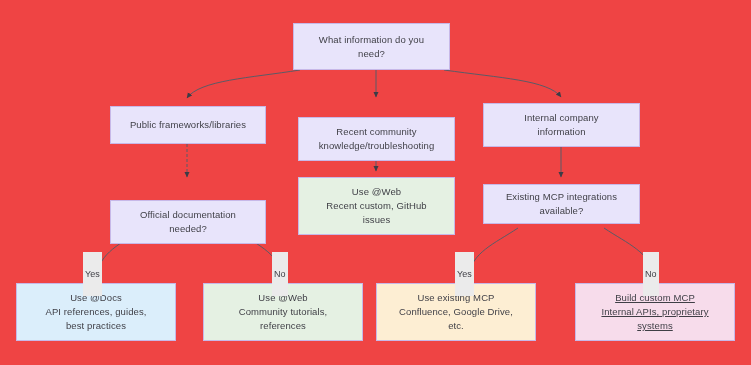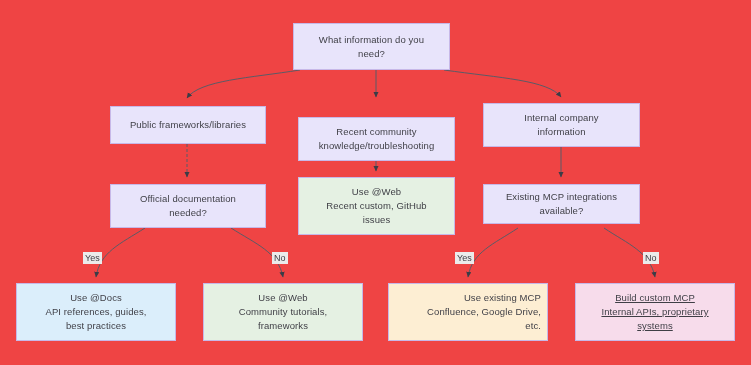--- a/index.html
+++ b/index.html
@@ -51,21 +51,21 @@
   .fill-blue  { background: #dbeefb; }
   .fill-orange{ background: #fdeed3; }
   .fill-pink  { background: #f7dceb; text-decoration: underline; }
 
   .edge-label {
     position: absolute;
     font-size: 9px;
     line-height: 12px;
     color: #3f3f46;
     background: #ebebeb;
-    padding: 0px 2px;
+    padding: 16px 2px;
     white-space: nowrap;
   }
 </style>
 </head>
 <body>
 
 <div id="canvas">
   <svg id="edges" viewBox="0 0 751 365" xmlns="http://www.w3.org/2000/svg">
     <defs>
       <marker id="arrowhead" markerWidth="7" markerHeight="7" refX="5.2" refY="2.6" orient="auto" markerUnits="strokeWidth">
@@ -94,44 +94,44 @@
         <span class="line">Public frameworks/libraries</span>
       </div>
       <div class="node fill-lav" style="left: 298px; top: 117px; width: 157px; height: 44px;">
         <span class="line">Recent community</span>
         <span class="line">knowledge/troubleshooting</span>
       </div>
       <div class="node fill-lav" style="left: 483px; top: 103px; width: 157px; height: 44px;">
         <span class="line">Internal company</span>
         <span class="line">information</span>
       </div>
-      <div class="node fill-lav" style="left: 110px; top: 184px; width: 156px; height: 44px;">
+      <div class="node fill-lav" style="left: 110px; top: 200px; width: 156px; height: 44px;">
         <span class="line">Official documentation</span>
         <span class="line">needed?</span>
       </div>
       <div class="node fill-green" style="left: 298px; top: 177px; width: 157px; height: 58px;">
         <span class="line">Use @Web</span>
         <span class="line">Recent custom, GitHub</span>
         <span class="line">issues</span>
       </div>
       <div class="node fill-lav" style="left: 483px; top: 184px; width: 157px; height: 40px;">
         <span class="line">Existing MCP integrations</span>
         <span class="line">available?</span>
       </div>
       <div class="node fill-blue" style="left: 16px; top: 283px; width: 160px; height: 58px;">
         <span class="line">Use @Docs</span>
         <span class="line">API references, guides,</span>
         <span class="line">best practices</span>
       </div>
       <div class="node fill-green" style="left: 203px; top: 283px; width: 160px; height: 58px;">
         <span class="line">Use @Web</span>
         <span class="line">Community tutorials,</span>
-        <span class="line">frameworks</span>
+        <span class="line">references</span>
       </div>
-      <div class="node fill-orange" style="left: 388px; top: 283px; width: 160px; height: 58px; align-items: flex-end;">
+      <div class="node fill-orange" style="left: 376px; top: 283px; width: 160px; height: 58px;">
         <span class="line">Use existing MCP</span>
         <span class="line">Confluence, Google Drive,</span>
         <span class="line">etc.</span>
       </div>
       <div class="node fill-pink" style="left: 575px; top: 283px; width: 160px; height: 58px;">
         <span class="line">Build custom MCP</span>
         <span class="line">Internal APIs, proprietary</span>
         <span class="line">systems</span>
       </div>
     </div>

